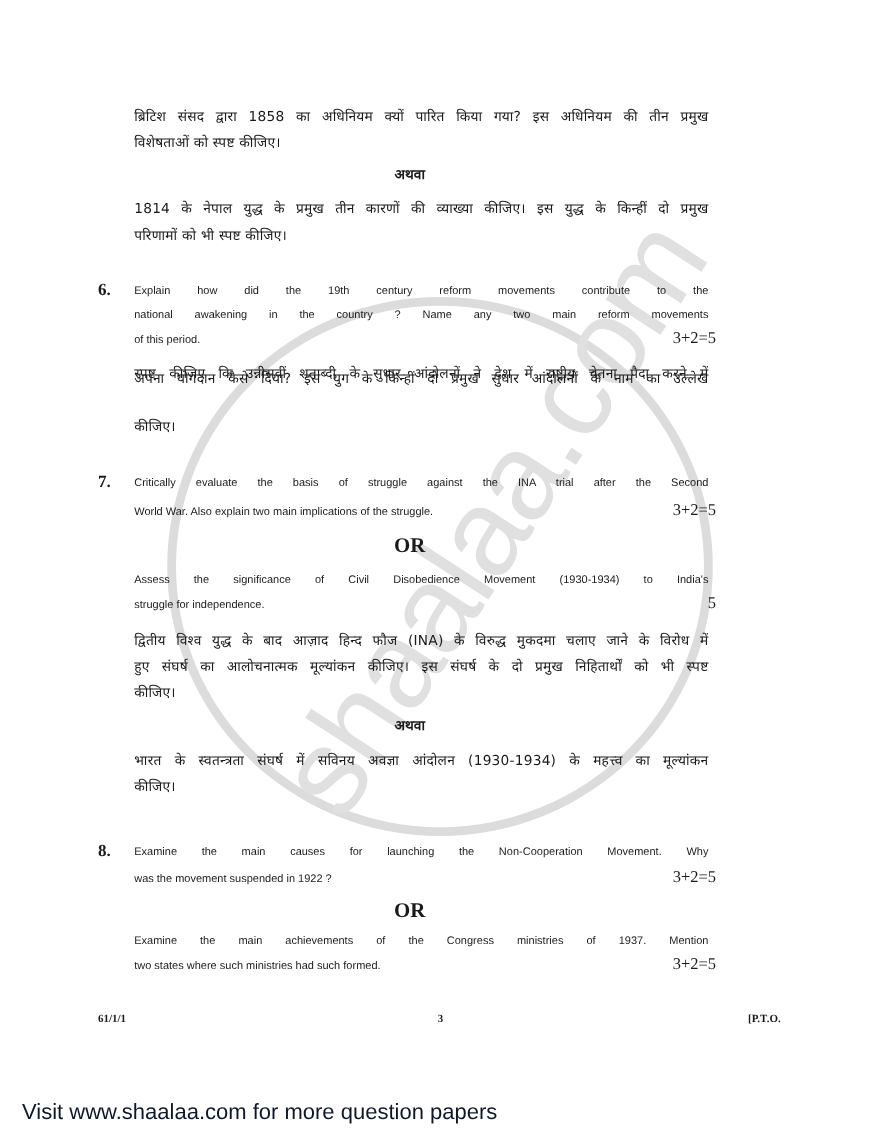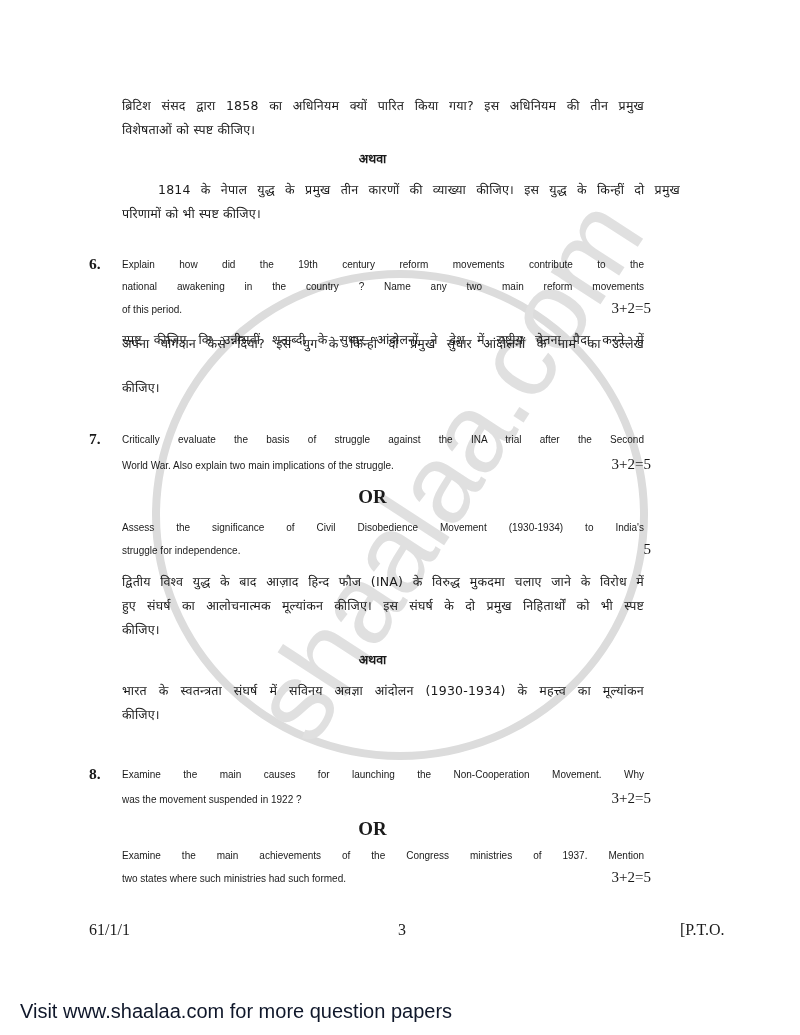--- a/index.html
+++ b/index.html
@@ -10,21 +10,21 @@
   }
   .page { position: absolute; left: 0; top: 0; width: 800px; height: 1035px; }
   .line { position: absolute; white-space: nowrap; font-size: 15.5px; line-height: 20px; }
   .en { font-family: Liberation Sans, sans-serif; font-size: 10px; }
   .hi { font-family: "DejaVu Sans", sans-serif; font-size: 12.5px; letter-spacing: 0.2px; }
   .just { text-align: justify; text-align-last: justify; width: 522px; }
   .qnum { position: absolute; left: 89px; font-weight: bold; font-size: 15.5px; font-family: "Liberation Serif", serif; }
   .marks { position: absolute; right: 90px; font-size: 15px; font-family: "Liberation Serif", serif; text-align: right; }
   .or { position: absolute; left: 0; width: 745px; text-align: center; font-weight: bold; font-size: 19px; }
   .or-hi { position: absolute; left: 0; width: 745px; text-align: center; font-weight: bold; font-size: 12.5px; font-family: "DejaVu Sans", sans-serif; }
-  .footer { position: absolute; top: 921px; font-size: 16px; font-family: "Liberation Serif", serif; }
+  .footer { position: absolute; top: 921px; font-size: 10px; font-family: "Liberation Serif", serif; font-weight: bold; }
   .visit { position: absolute; left: 20px; top: 1000px; font-family: "Liberation Sans", sans-serif; font-size: 20px; color: #0f172a; }
   .wm-circle {
     position: absolute; left: 152px; top: 270px; width: 496px; height: 490px;
     border: 8px solid #dcdcdc; border-radius: 50%; box-sizing: border-box;
   }
   .wm-text {
     position: absolute; left: 175px; top: 470px; width: 460px; text-align: center;
     font-family: "Liberation Sans", sans-serif; font-size: 112px; color: #e0e0e0;
     transform: rotate(-57deg); transform-origin: 50% 50%; letter-spacing: -2px;
   }
@@ -36,21 +36,21 @@
 <div class="page">
 
   <div class="wm-circle"></div>
   <div class="wm-text">shaalaa.com</div>
 
   <div class="content">
 
     <div class="line hi just" style="left:122px; top:96px;">ब्रिटिश संसद द्वारा 1858 का अधिनियम क्यों पारित किया गया? इस अधिनियम की तीन प्रमुख</div>
     <div class="line hi" style="left:122px; top:120px;">विशेषताओं को स्पष्ट कीजिए।</div>
     <div class="or-hi" style="top:150px;">अथवा</div>
-    <div class="line hi just" style="left:122px; top:180px;margin-left:36px;">1814 के नेपाल युद्ध के प्रमुख तीन कारणों की व्याख्या कीजिए। इस युद्ध के किन्हीं दो प्रमुख</div>
+    <div class="line hi just" style="left:122px; top:180px;">1814 के नेपाल युद्ध के प्रमुख तीन कारणों की व्याख्या कीजिए। इस युद्ध के किन्हीं दो प्रमुख</div>
     <div class="line hi" style="left:122px; top:204px;">परिणामों को भी स्पष्ट कीजिए।</div>
 
     <div class="qnum" style="top:255px;">6.</div>
     <div class="line en just" style="left:122px; top:255px;">Explain how did the 19th century reform movements contribute to the</div>
     <div class="line en just" style="left:122px; top:277px;">national awakening in the country ? Name any two main reform movements</div>
     <div class="line en" style="left:122px; top:300px;">of this period.</div>
     <div class="marks" style="top:300px;">3+2=5</div>
     <div class="line hi just" style="left:122px; top:330px;">स्पष्ट कीजिए कि उन्नीसवीं शताब्दी के सुधार आंदोलनों ने देश में राष्ट्रीय चेतना पैदा करने में</div>
     <div class="line hi just" style="left:122px; top:334px;">अपना योगदान कैसे दिया? इस युग के किन्हीं दो प्रमुख सुधार आंदोलनों के नाम का उल्लेख</div>
     <div class="line hi" style="left:122px; top:378px;">कीजिए।</div>

